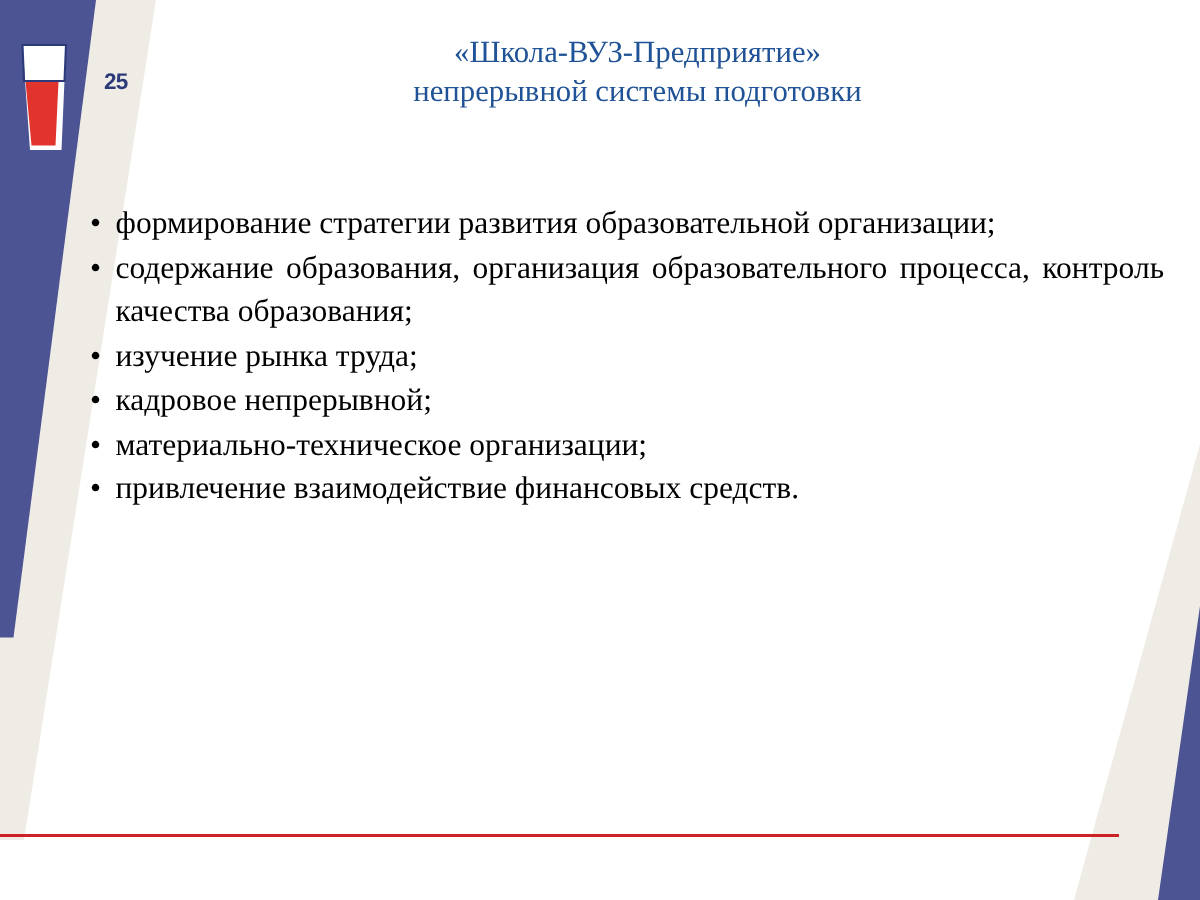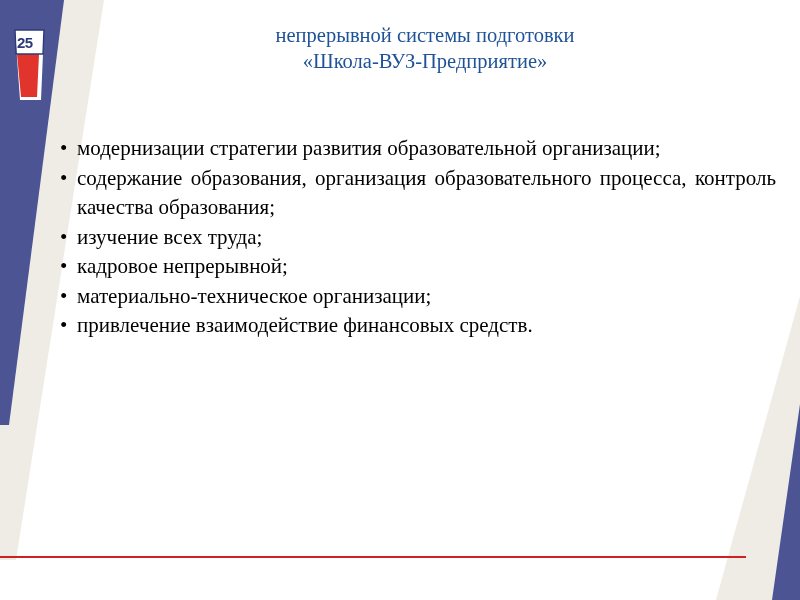--- a/index.html
+++ b/index.html
@@ -30,29 +30,30 @@
   .logo {
     position: absolute;
     left: 8px;
     top: 28px;
     width: 42px;
     height: 74px;
   }
   .logo-num {
     position: absolute;
     left: 9px;
-    top: 6px;
+    top: 18px;
     width: 24px;
-    text-align: left;
+    text-align: right;
     font-family: "Liberation Sans", sans-serif;
     font-size: 15px;
     font-weight: 700;
     color: #2c3a7a;
     letter-spacing: -0.5px;
     line-height: 18px;
+    padding-left: 44px;
   }
 
   
   .title {
     position: absolute;
     left: 95px;
     top: 22px;
     width: 660px;
     text-align: center;
     color: #1f5296;
@@ -136,39 +137,39 @@
       <polygon points="7,2 36,2 33,72 12,72" fill="#ffffff"></polygon>
 
       <polygon points="9,26 31,26 29,69 13,69" fill="#e0342c"></polygon>
 
       <polygon points="7,2 36,2 35,26 8,26" fill="none" stroke="#2c3a7a" stroke-width="1.4"></polygon>
     </svg>
     <span class="logo-num">25</span>
   </div>
 
   <div class="title">
+    <span class="title-line">«Школа-ВУЗ-Предприятие»</span>
     <span class="title-line">непрерывной системы подготовки</span>
-    <span class="title-line">«Школа-ВУЗ-Предприятие»</span>
   </div>
 
   <div class="body-block">
 
 
     <ul class="bullets">
       <li>
         <span class="dot">•</span>
-        <span class="txt">модернизации стратегии развития образовательной организации;</span>
+        <span class="txt">формирование стратегии развития образовательной организации;</span>
       </li>
       <li class="justified">
         <span class="dot">•</span>
         <span class="txt"> содержание образования, организация образовательного процесса, контроль качества образования;</span>
       </li>
       <li>
         <span class="dot">•</span>
-        <span class="txt">изучение всех труда;</span>
+        <span class="txt">изучение рынка труда;</span>
       </li>
       <li>
         <span class="dot">•</span>
         <span class="txt">кадровое непрерывной;</span>
       </li>
       <li>
         <span class="dot">•</span>
         <span class="txt">материально-техническое организации;</span>
       </li>
       <li>

